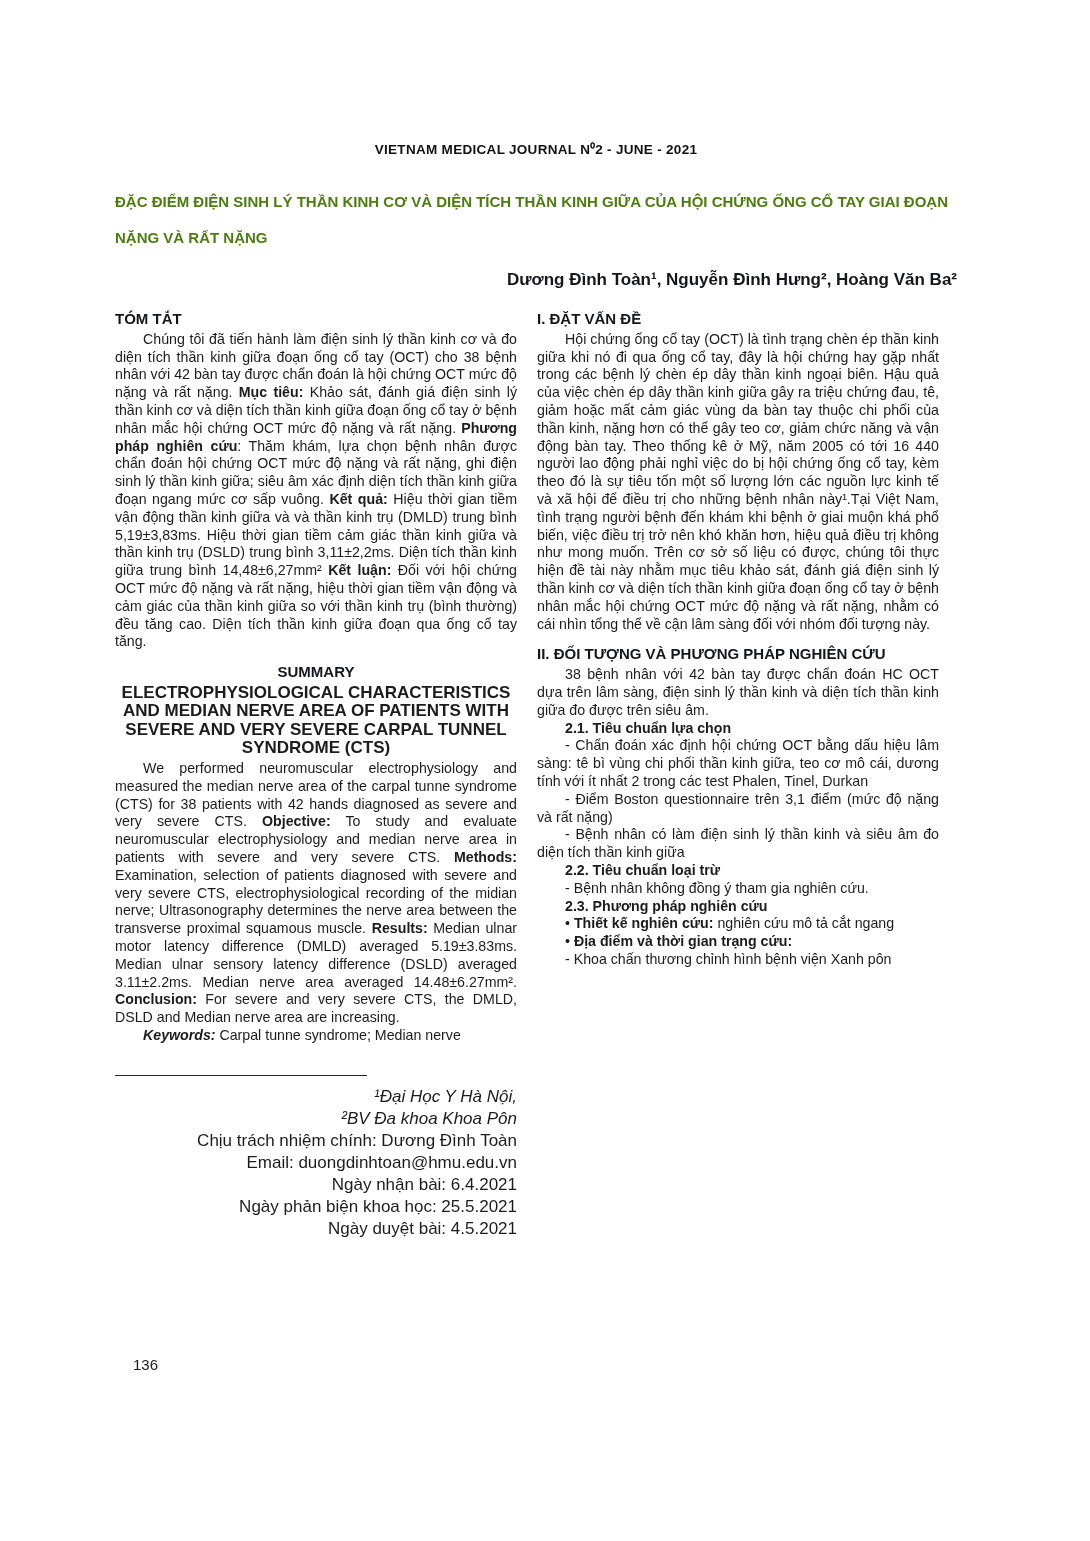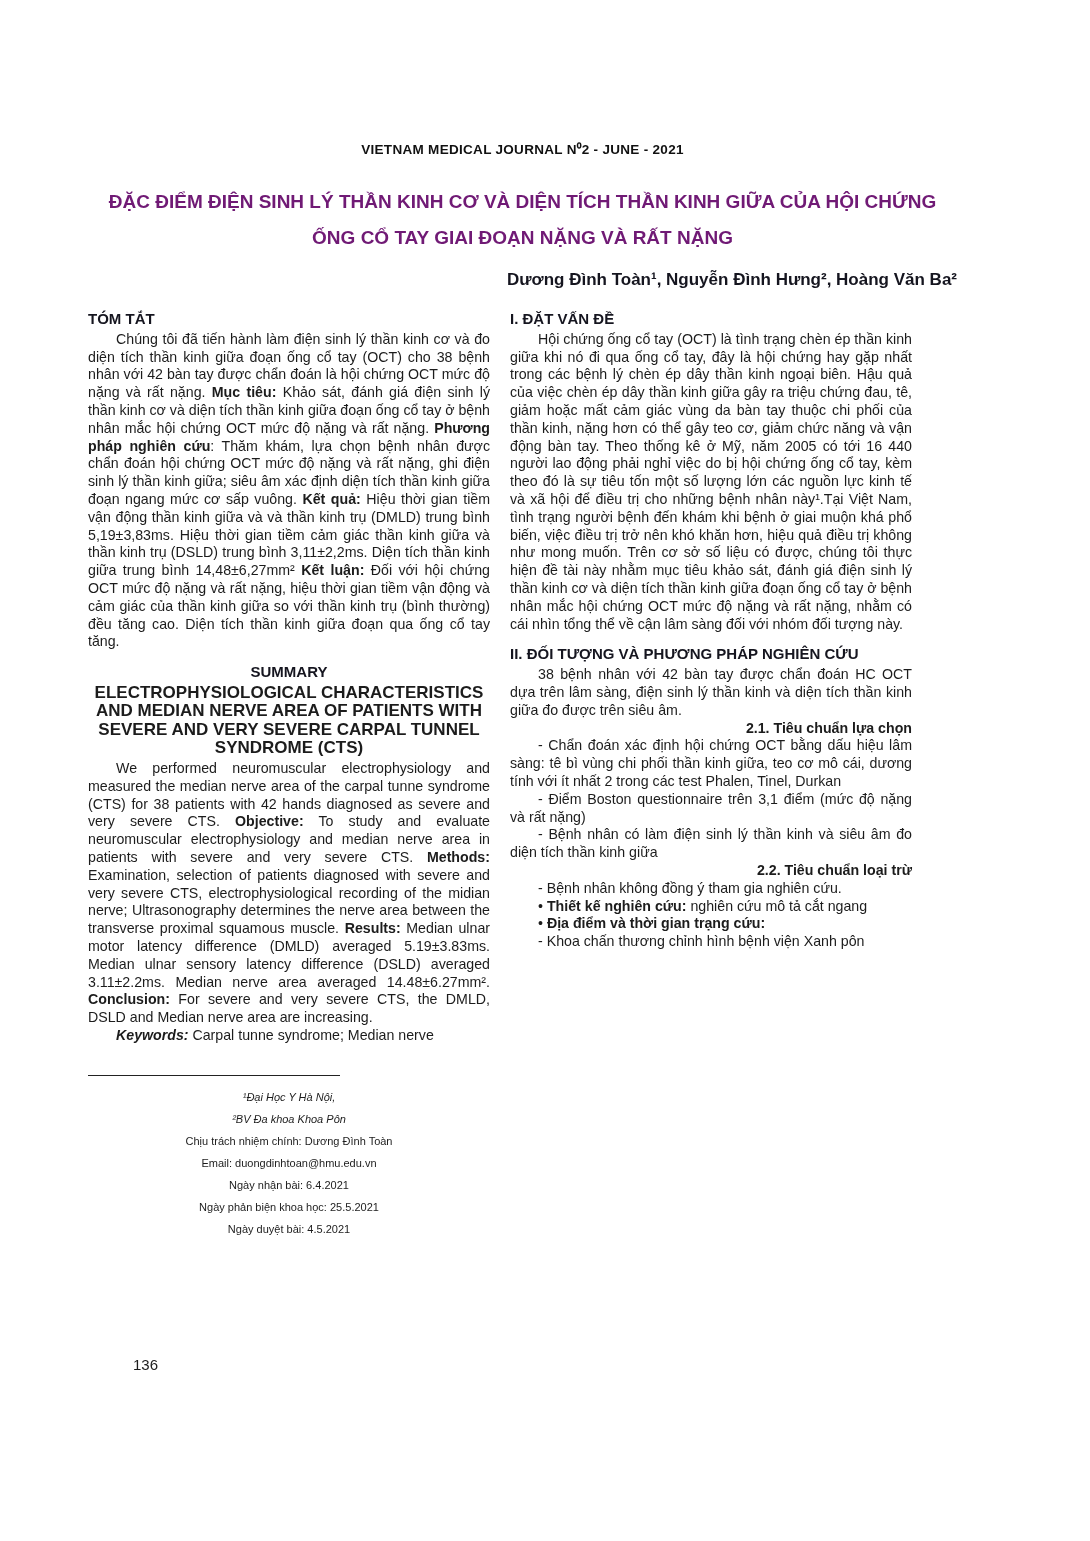--- a/index.html
+++ b/index.html
@@ -1,43 +1,43 @@
 <!DOCTYPE html>
 <html><head>
 <meta charset="utf-8">
 <style>
   * { margin:0; padding:0; box-sizing:border-box; }
   html,body { background:#ffffff; }
   .page {
     width:1090px; height:1518px; background:#ffffff; position:relative;
     color:#1c1c1c; font-family:"Liberation Sans", sans-serif;
-    padding:140px 133px 0 88px; overflow:hidden;
+    padding:140px 133px 0 115px; overflow:hidden;
   }
   .journal-header {
     text-align:center; font-weight:bold; font-size:13.5px; letter-spacing:.3px; color:#111;
   }
   .article-title {
-    text-align:center; font-weight:bold; font-size:19px; line-height:36px;
-    margin-top:26px; color:#701a75;
+    font-weight:bold; font-size:15px; line-height:36px;
+    margin-top:26px; color:#4d7c0f;
   }
   .article-authors {
     text-align:right; font-weight:bold; font-size:17px; margin-top:14px; color:#15151f;
   }
   .columns { display:flex; gap:20px; margin-top:18px; }
   .col { width:402px; font-size:14.2px; line-height:17.8px; text-align:justify; color:#1c1c1c; }
   .h-section { font-size:15px; font-weight:bold; margin:2px 0 3px 0; text-align:left; color:#15151f; }
   .h-center { text-align:center; }
-  .h-sub { font-weight:bold; text-indent:28px; text-align:right; }
+  .h-sub { font-weight:bold; text-indent:28px; text-align:left; }
   p.body { text-indent:28px; }
   .summary-title { font-weight:bold; text-align:center; font-size:17px; line-height:18.5px; margin:1px 0 2px 0; }
   .gap-md { margin-top:12px; }
   .b { font-weight:bold; }
   .i { font-style:italic; }
   .footnote-rule { border:none; border-top:1.5px solid #222; width:252px; margin:30px 0 10px 0; }
-  .footnote { font-size:11px; line-height:22px; text-align:center; }
+  .footnote { font-size:17px; line-height:22px; text-align:right; }
   .page-number { position:absolute; left:133px; top:1356px; font-size:15px; color:#1c1c1c; }
 </style>
 </head>
 <body>
 
 <div class="page">
 
   <div class="journal-header">VIETNAM MEDICAL JOURNAL N⁰2 - JUNE - 2021</div>
 
   <h1 class="article-title">ĐẶC ĐIỂM ĐIỆN SINH LÝ THẦN KINH CƠ VÀ DIỆN TÍCH THẦN KINH GIỮA CỦA HỘI CHỨNG ỐNG CỔ TAY GIAI ĐOẠN  NẶNG VÀ RẤT NẶNG</h1>
@@ -75,20 +75,21 @@
       <p class="body">38 bệnh nhân với 42 bàn tay được chẩn đoán HC OCT dựa trên lâm sàng, điện sinh lý thần kinh và diện tích thần kinh giữa đo được trên siêu âm.</p>
 
       <p class="body h-sub">2.1. Tiêu chuẩn lựa chọn</p>
       <p class="body">- Chẩn đoán xác định hội chứng OCT bằng dấu hiệu lâm sàng: tê bì vùng chi phối thần kinh giữa, teo cơ mô cái, dương tính với ít nhất 2 trong các test Phalen, Tinel, Durkan</p>
       <p class="body">- Điểm Boston questionnaire trên 3,1 điểm (mức độ nặng và rất nặng)</p>
       <p class="body">- Bệnh nhân có làm điện sinh lý thần kinh và siêu âm đo diện tích thần kinh giữa</p>
 
       <p class="body h-sub">2.2. Tiêu chuẩn loại trừ</p>
       <p class="body">- Bệnh nhân không đồng ý tham gia nghiên cứu.</p>
 
+      <p class="body h-sub">2.3. Phương pháp nghiên cứu</p>
       <p class="body"><span>• </span><span class="b">Thiết kế nghiên cứu:</span><span> nghiên cứu mô tả cắt ngang</span></p>
       <p class="body"><span>• </span><span class="b">Địa điểm và thời gian trạng cứu:</span></p>
       <p class="body">- Khoa chấn thương chỉnh hình bệnh viện Xanh pôn</p>
     </div>
 
   </div>
 
   <div class="page-number">136</div>
 
 </div>

